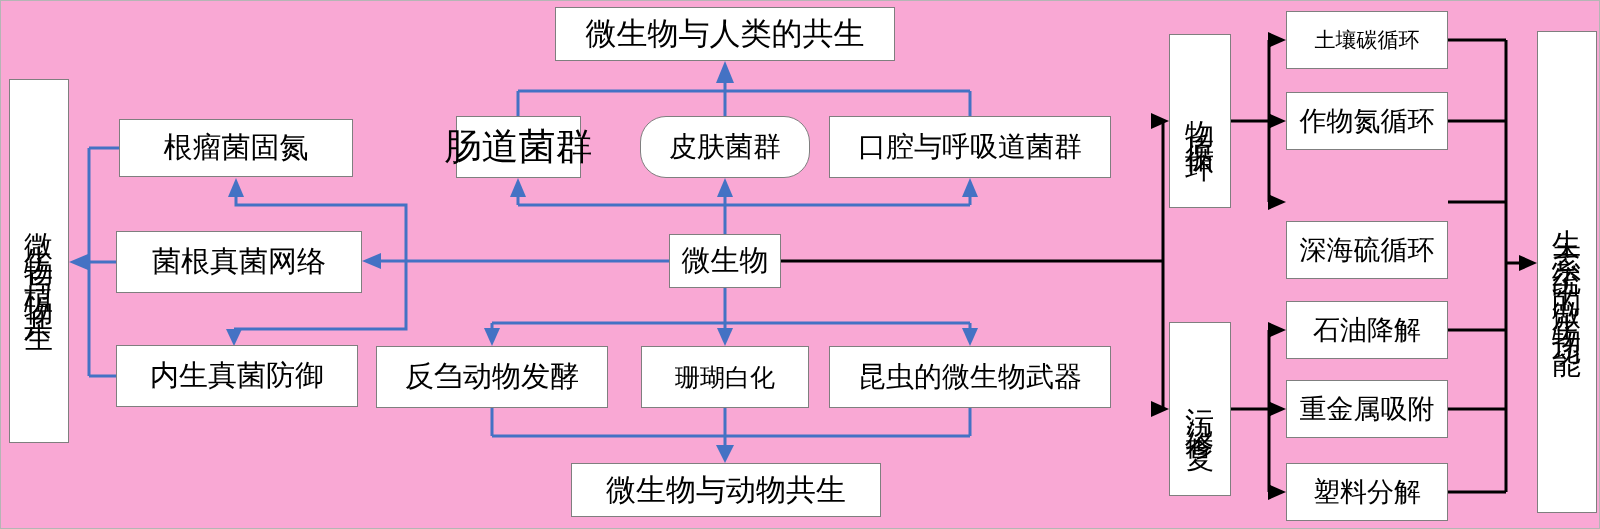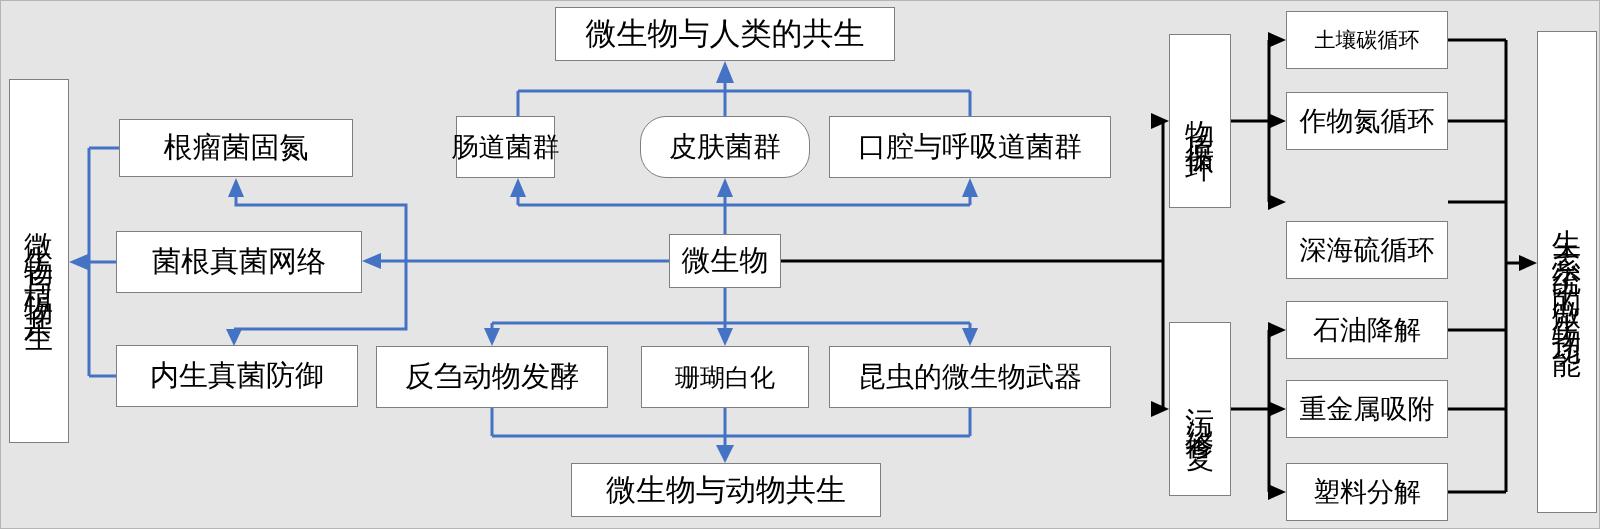--- a/index.html
+++ b/index.html
@@ -1,17 +1,17 @@
 <!DOCTYPE html>
 <html><head>
 <meta charset="utf-8">
 <style>
   html,body{margin:0;padding:0;background:#ffffff;}
   #canvas{
-    position:relative;width:1598px;height:527px;background:#e5e5e5;
+    position:relative;width:1598px;height:527px;background:#f9a8d4;
     border:1px solid #b5b5b5;overflow:hidden;
     font-family:"Liberation Serif","DejaVu Serif",serif;
   }
   #wires{position:absolute;left:0;top:0;width:1600px;height:529px;z-index:0;}
   .node{
     position:absolute;z-index:1;background:#ffffff;border:1.5px solid #7f7f7f;
     display:flex;align-items:center;justify-content:center;
     color:#000;box-sizing:border-box;text-align:center;white-space:nowrap;
   }
   .node.vert{
@@ -72,21 +72,21 @@
       <polygon points="1267,112 1267,128 1285,120"></polygon>
       <polygon points="1267,193 1267,209 1285,201"></polygon>
       <polygon points="1267,321 1267,337 1285,329"></polygon>
       <polygon points="1267,400 1267,416 1285,408"></polygon>
       <polygon points="1267,483 1267,499 1285,491"></polygon>
       <polygon points="1518,254 1518,270 1536,262"></polygon>
     </g>
   </svg>
 
   <div class="node" style="left:554px;top:6px;width:340px;height:54px;font-size:31px;">微生物与人类的共生</div>
-  <div class="node" style="left:455px;top:115px;width:99px;height:62px;font-size:27px;text-align:center;">肠道菌群</div>
+  <div class="node" style="left:455px;top:115px;width:125px;height:62px;font-size:37px;text-align:center;">肠道菌群</div>
   <div class="node" style="left:639px;top:115px;width:170px;height:62px;font-size:28px;border-radius:26px;">皮肤菌群</div>
   <div class="node" style="left:828px;top:115px;width:282px;height:62px;font-size:28px;text-align:center;">口腔与呼吸道菌群</div>
   <div class="node" style="left:668px;top:233px;width:112px;height:54px;font-size:29px;">微生物</div>
 
   <div class="node vert" style="left:8px;top:78px;width:60px;height:364px;font-size:29px;letter-spacing:13px;">微生物与植物共生</div>
   <div class="node" style="left:118px;top:118px;width:234px;height:58px;font-size:29px;">根瘤菌固氮</div>
   <div class="node" style="left:115px;top:230px;width:246px;height:62px;font-size:29px;">菌根真菌网络</div>
   <div class="node" style="left:115px;top:344px;width:242px;height:62px;font-size:29px;">内生真菌防御</div>
 
   <div class="node" style="left:375px;top:345px;width:232px;height:62px;font-size:29px;">反刍动物发酵</div>

